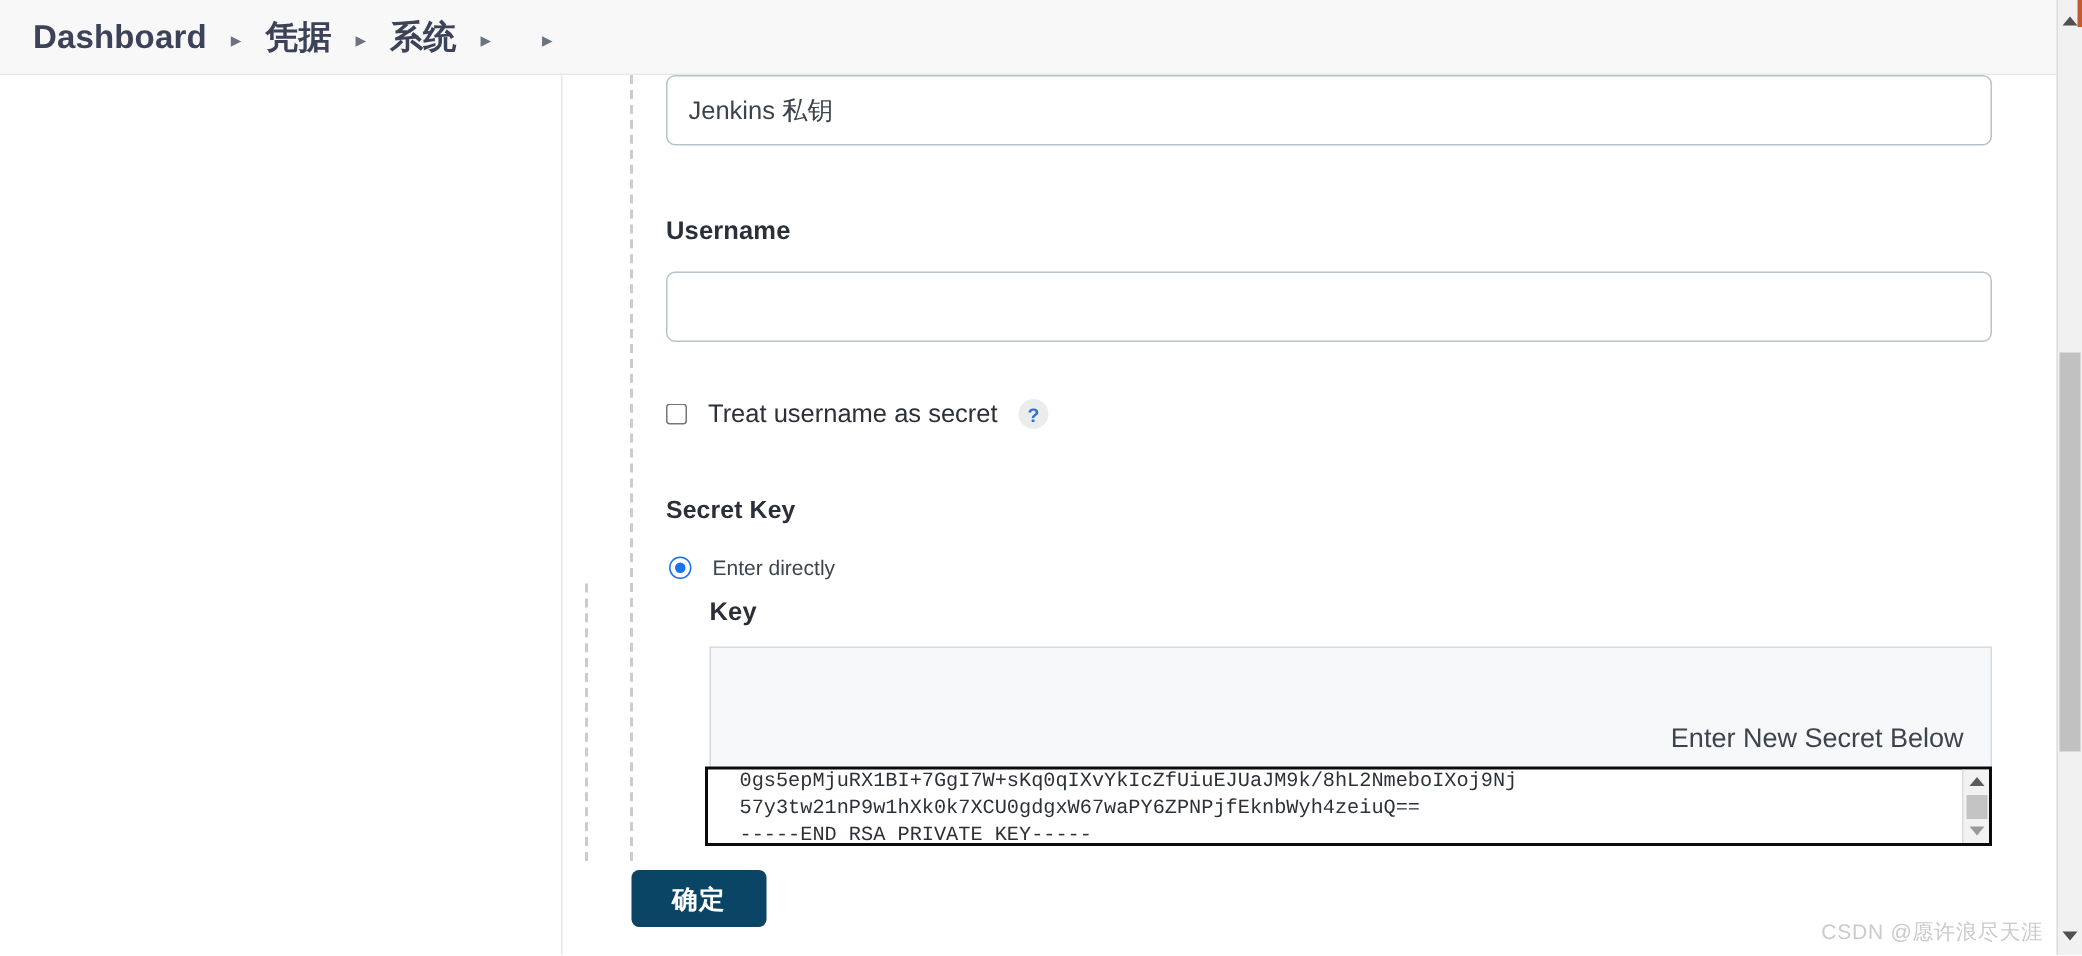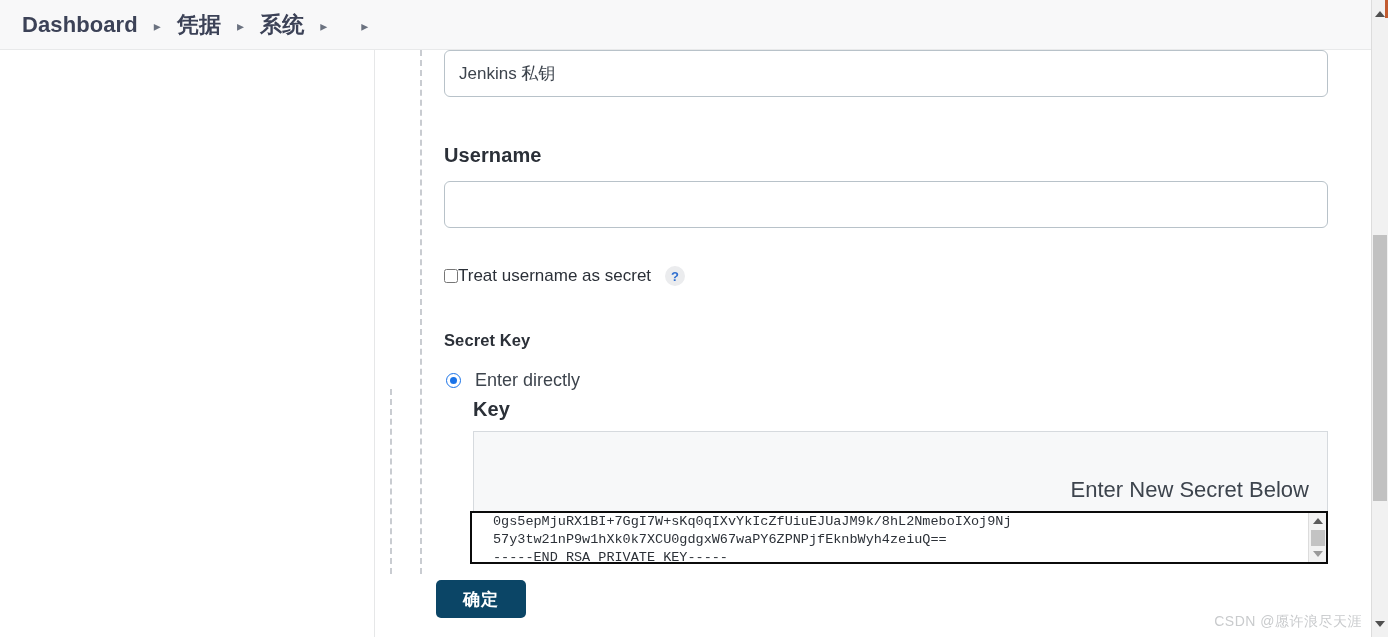--- a/index.html
+++ b/index.html
@@ -99,21 +99,21 @@
     left: 68px; top: 0;
     width: 884px; height: 47px;
   }
   #username-input {
     left: 68px; top: 131px;
     width: 884px; height: 47px;
   }
 
   .field-label {
     position: absolute;
-    font-size: 20px;
+    font-size: 17px;
     font-weight: bold;
     color: #2b3038;
     letter-spacing: .1px;
   }
   #username-label { left: 68px; top: 94px; }
   #private-key-label { left: 68px; top: 281px; font-size: 16.5px; }
   #key-label { left: 97px; top: 348px; }
 
   
   #secret-checkbox-row {
@@ -125,20 +125,21 @@
   #secret-checkbox {
     width: 14px; height: 14px;
     box-sizing: border-box;
     border: 1px solid #8a9199;
     border-radius: 2px;
     background: #fff;
     margin: 0;
     flex: 0 0 auto;
   }
   #secret-checkbox-label {
+    margin-left: 14px;
     font-size: 17px;
     color: #2b3038;
     white-space: nowrap;
   }
   #help-icon {
     margin-left: 14px;
     width: 20px; height: 20px;
     border-radius: 50%;
     background: #ebecee;
     color: #2f6fd0;
@@ -168,39 +169,39 @@
     box-sizing: border-box;
     flex: 0 0 auto;
   }
   .radio-dot {
     width: 7px; height: 7px;
     border-radius: 50%;
     background: #1a73e8;
   }
   #enter-directly-label {
     margin-left: 14px;
-    font-size: 18px;
+    font-size: 14px;
     color: #3d444d;
     white-space: nowrap;
   }
 
   
   #secret-panel {
     position: absolute;
     left: 97px; top: 381px;
     width: 855px; height: 85px;
     box-sizing: border-box;
     border: 1px solid #d6dade;
     background: #f7f8f9;
   }
   #secret-panel-text {
     position: absolute;
     right: 18px;
     bottom: 12px;
-    font-size: 22px;
+    font-size: 18px;
     color: #3d444d;
     white-space: nowrap;
   }
 
   
   #secret-textarea-wrap {
     position: absolute;
     left: 94px; top: 461px;
     width: 858px; height: 53px;
     box-sizing: border-box;
@@ -247,21 +248,21 @@
   #ta-thumb {
     position: absolute;
     left: 2px; top: 17px;
     width: 14px; height: 16px;
     background: #c3c3c3;
   }
 
   
   #submit-button {
     position: absolute;
-    left: 60px; top: 530px;
+    left: 45px; top: 530px;
     width: 90px; height: 38px;
     background: #0b4566;
     color: #ffffff;
     border: none;
     border-radius: 5px;
     font-family: "Liberation Sans", sans-serif;
     font-size: 17px;
     font-weight: bold;
     cursor: pointer;
     padding: 0;

